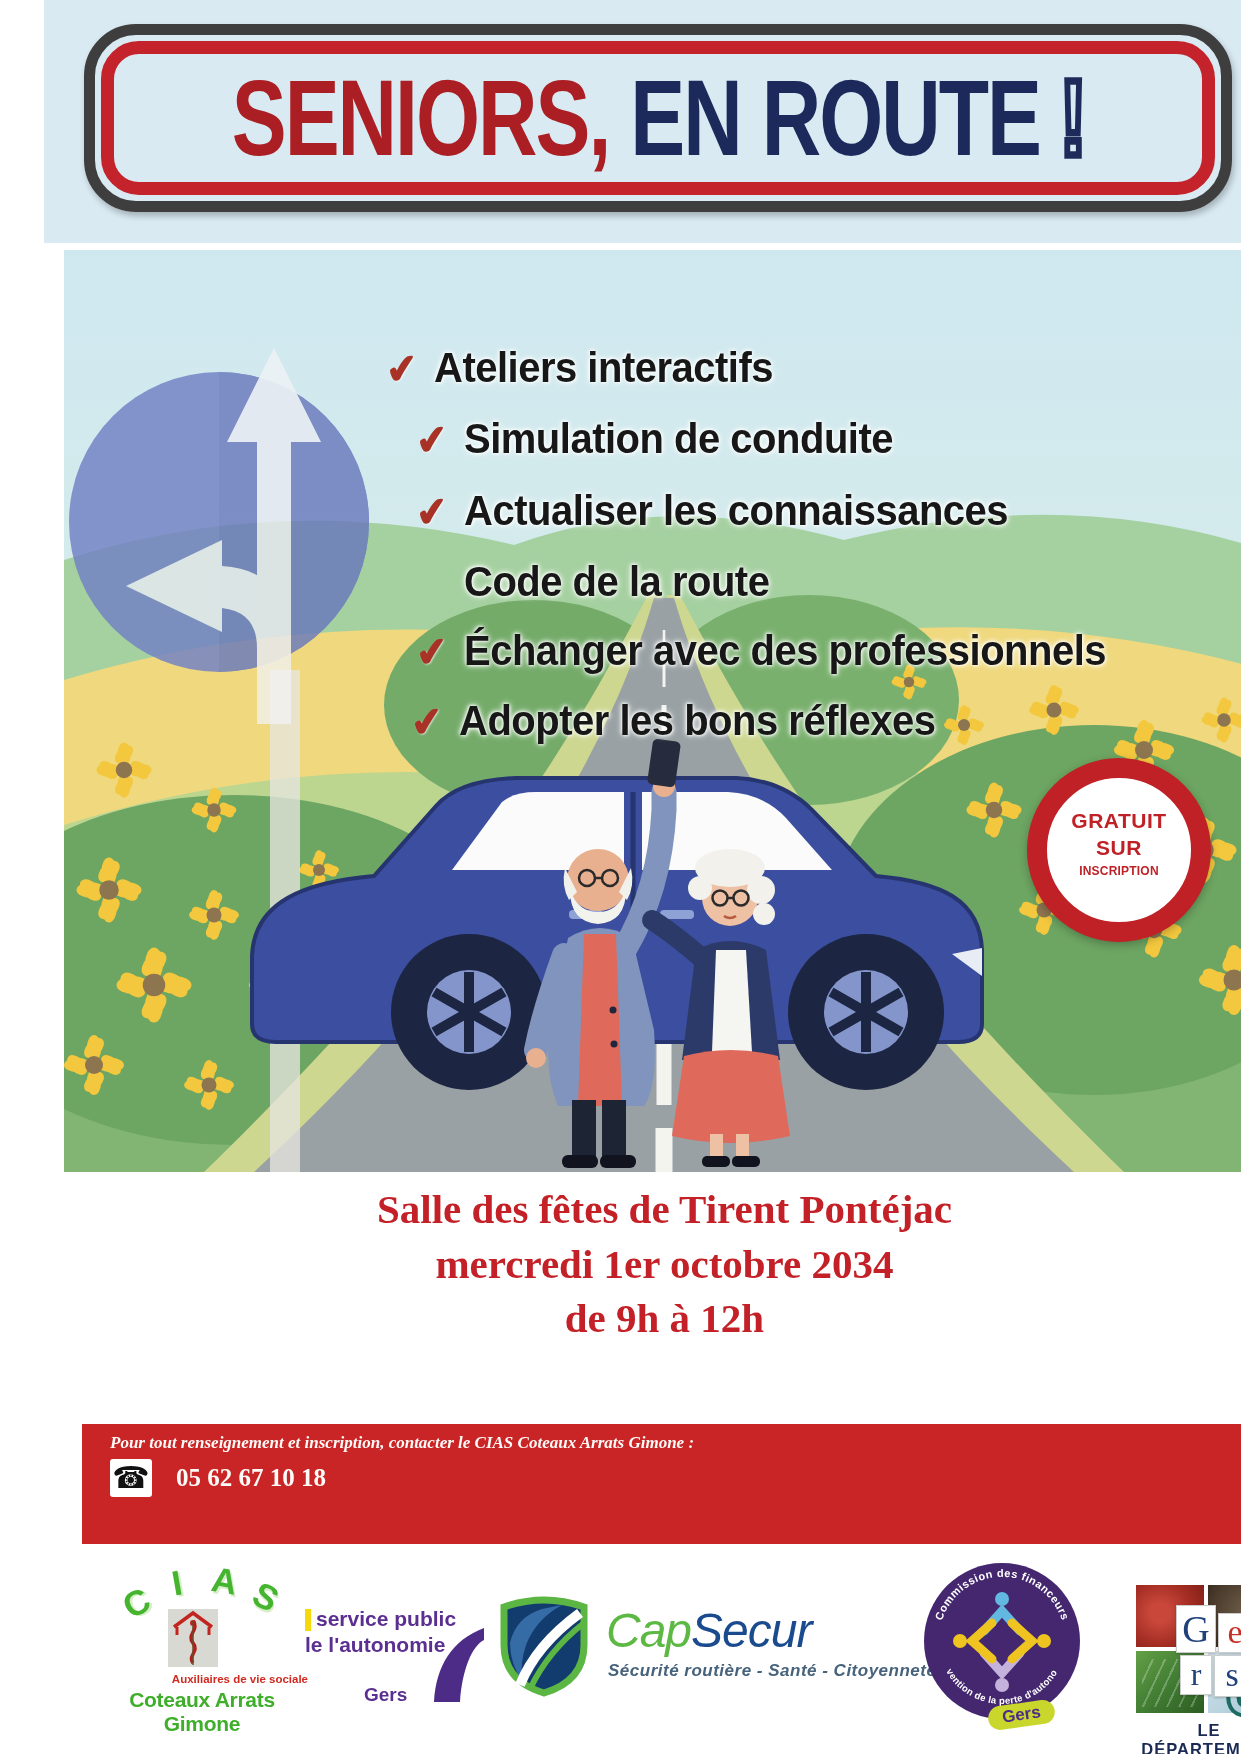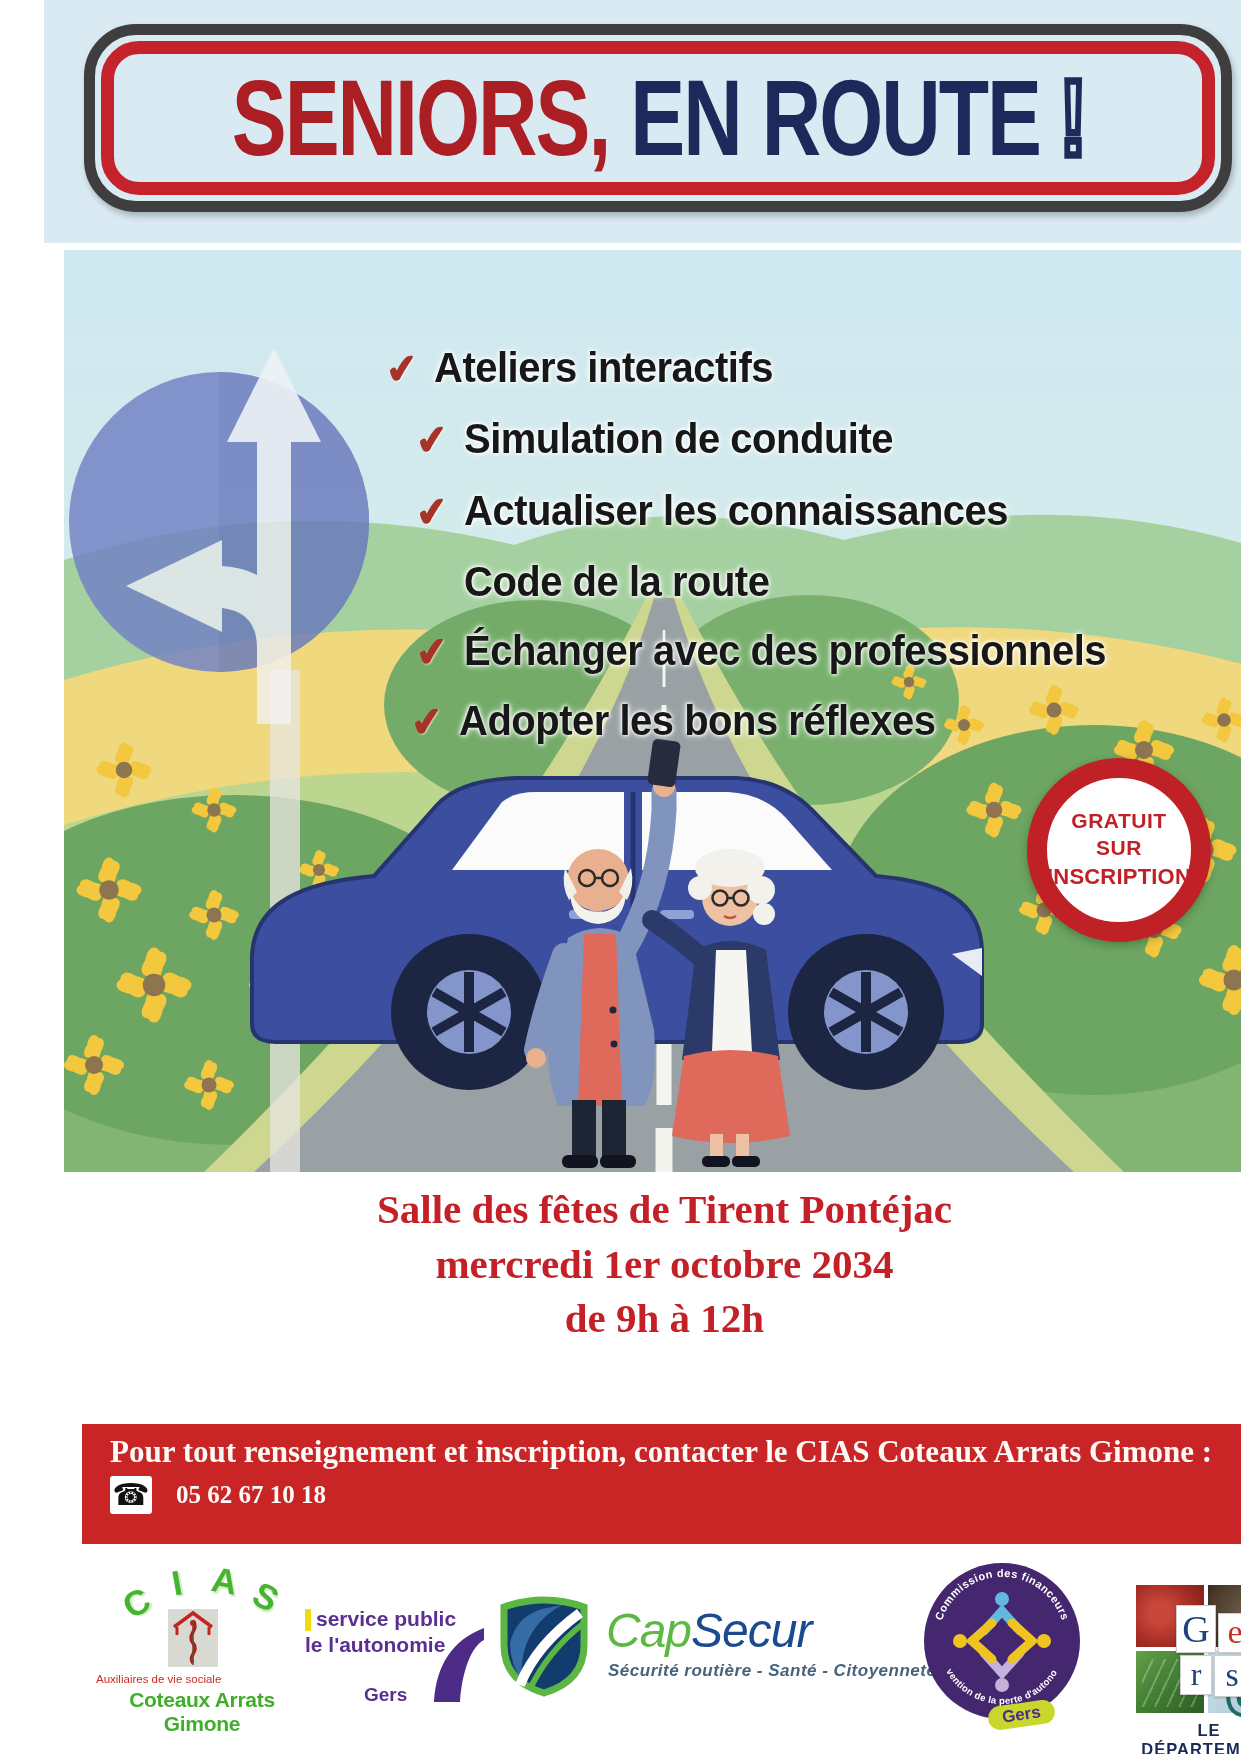--- a/index.html
+++ b/index.html
@@ -35,51 +35,51 @@
   .li4{left:352px;top:309px;}
   .li5{left:352px;top:378px;}
   .li6{left:347px;top:448px;}
 
   .free-badge{position:absolute;left:963px;top:508px;width:184px;height:184px;border-radius:50%;
      background:#ffffff;border:20px solid #bf2127;box-sizing:border-box;text-align:center;
      box-shadow:0 3px 8px rgba(0,0,0,.25);}
   .free-badge .b1,.free-badge .b2,.free-badge .b3{color:#bf2127;font-weight:800;letter-spacing:.5px;}
   .free-badge .b1{font-size:21px;margin-top:31px;}
   .free-badge .b2{font-size:21px;margin-top:3px;}
-  .free-badge .b3{font-size:22px;margin-top:4px;letter-spacing:.2px;}
+  .free-badge .b3{font-size:12px;margin-top:4px;letter-spacing:.2px;}
 
   
   .event-block{position:absolute;left:0;top:1182px;width:1241px;text-align:center;
      font-family:"Liberation Serif",serif;font-weight:bold;color:#c32127;}
   .event-block div{font-size:41px;line-height:1.33;}
 
   
   .contact-banner{position:absolute;left:38px;top:1424px;width:1170px;height:120px;background:#ca2526;
      box-sizing:border-box;padding:9px 20px 0 28px;color:#fdfbf7;
      font-family:"Liberation Serif",serif;font-weight:bold;}
-  .contact-banner .c-line{font-size:31px;line-height:1.22;}
+  .contact-banner .c-line{font-size:17px;line-height:1.22;font-style:italic;}
   .contact-row{display:flex;align-items:center;margin-top:5px;}
   .phone-icon{width:42px;height:38px;background:#ffffff;border-radius:3px;color:#111111;
      font-size:30px;line-height:38px;text-align:center;margin-right:24px;font-family:"DejaVu Sans",sans-serif;}
   .phone-num{font-size:25px;}
 
   
   .logos{position:absolute;left:0;top:1555px;width:1241px;height:199px;}
 
   
   .cias{position:absolute;left:52px;top:2px;width:212px;height:192px;}
   .cias .arc-letter{position:absolute;font-size:35px;font-weight:bold;color:#45b42e;
       text-shadow:2px 2px 0 #d8eec9;}
   .cias .l0{left:28px;top:26px;transform:rotate(-28deg);}
   .cias .l1{left:76px;top:6px;transform:rotate(-10deg);}
   .cias .l2{left:116px;top:4px;transform:rotate(10deg);}
   .cias .l3{left:158px;top:20px;transform:rotate(28deg);}
   .cias-icon{position:absolute;left:72px;top:52px;width:50px;height:60px;}
-  .cias-sub{position:absolute;left:0;top:116px;width:212px;text-align:left;font-size:11.5px;
-      font-weight:normal;color:#cf2b20;}
+  .cias-sub{position:absolute;left:0;top:116px;width:212px;text-align:right;font-size:11.5px;
+      font-weight:bold;color:#cf2b20;}
   .cias-name{position:absolute;left:0;top:131px;width:212px;text-align:center;font-size:21px;
       font-weight:bold;color:#3fae2a;letter-spacing:-.3px;}
 
   
   .auto-logo{position:absolute;left:258px;top:45px;width:180px;height:150px;color:#5b2f91;font-weight:bold;}
   .auto-bar{position:absolute;left:3px;top:9px;width:6px;height:22px;background:#f4d90c;}
   .auto-l1{position:absolute;left:14px;top:7px;font-size:21px;}
   .auto-l2{position:absolute;left:3px;top:33px;font-size:21px;}
   .auto-swoosh{position:absolute;left:130px;top:26px;}
   .auto-region{position:absolute;left:62px;top:84px;font-size:19px;}

